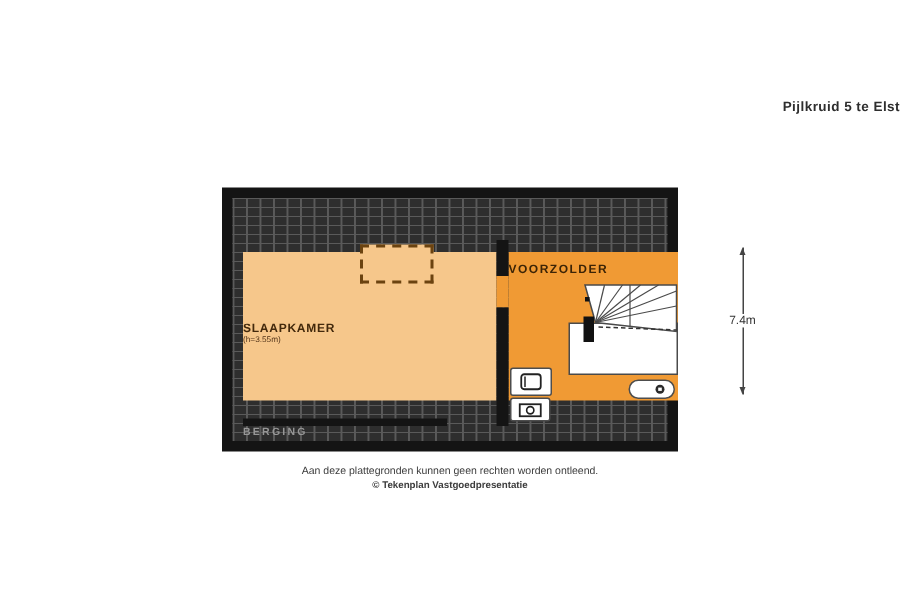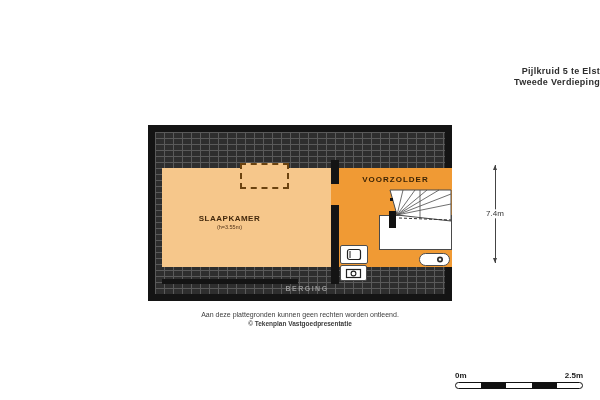--- a/index.html
+++ b/index.html
@@ -41,21 +41,21 @@
     background-color:var(--hatch-bg);
     background-image:linear-gradient(var(--hatch-line) 1px,transparent 1px),
                      linear-gradient(90deg,var(--hatch-line) 1px,transparent 1px);
     background-size:9px 6px}
   .room{position:absolute}
   #room-slaapkamer{left:7px;top:36px;width:169px;height:99px;background:var(--slaapkamer-fill)}
   #room-voorzolder{left:184px;top:36px;width:113px;height:99px;background:var(--voorzolder-fill)}
   .wall-seg{position:absolute;background:var(--wall)}
   #door-gap{position:absolute;left:176px;top:52px;width:8px;height:21px;background:var(--voorzolder-fill)}
   #dormer{position:absolute;left:85px;top:31px;width:49px;height:26px;background:var(--slaapkamer-fill);border:2px dashed var(--dashed-outline)}
-  .room-label{position:absolute;text-align:center;color:#43290c;font-weight:bold}
+  .room-label{position:absolute;text-align:left;color:#43290c;font-weight:bold}
   #lbl-slaapkamer{left:7px;top:82px;width:135px;font-size:8px;letter-spacing:.5px}
   #lbl-slaapkamer .sub{display:block;font-size:5.5px;font-weight:normal;letter-spacing:0;margin-top:1px;color:#54351a}
   #lbl-voorzolder{left:184px;top:43px;width:113px;font-size:8px;letter-spacing:1px;color:#3c2406}
   #lbl-berging{left:7px;top:153px;width:290px;font-size:7px;letter-spacing:1.5px;color:#979797}
   #stairs{position:absolute;left:220px;top:57px}
   .appliance{position:absolute;background:#fff;border:1px solid #4d4d4d;display:flex;align-items:center;justify-content:center}
   #appliance-1{left:185px;top:113px;width:28px;height:19px;border-radius:2px}
   #appliance-2{left:185px;top:133px;width:27px;height:16px;border-radius:2px}
   #vent-unit{left:264px;top:121px;width:31px;height:13px;border-radius:7px}
 
@@ -72,21 +72,20 @@
   #scalebar .bar{margin-top:2px;height:7px;border:1px solid #111;border-radius:4px;overflow:hidden;display:flex;background:#fff}
   #scalebar .seg{flex:1}
   #scalebar .seg:nth-child(2),#scalebar .seg:nth-child(4){background:#111}
 </style>
 </head>
 <body>
 
 <div id="page">
 
   <div class="title" id="title1">Pijlkruid 5 te Elst</div>
-  <div class="title" id="title2">Tweede Verdieping</div>
 
 
   <div class="dim dim-v" style="left:489px;top:165px;height:98px">
     <div class="line"></div>
     <span class="lbl">7.4m</span>
   </div>
 
   <div id="plan">
     <div class="inner">
 
@@ -143,27 +142,14 @@
       </div>
       <div class="room-label" id="lbl-voorzolder">VOORZOLDER</div>
       <div class="room-label" id="lbl-berging">BERGING</div>
 
     </div>
   </div>
 
   <div class="footer" id="disclaimer">Aan deze plattegronden kunnen geen rechten worden ontleend.</div>
   <div class="footer" id="credit">© Tekenplan Vastgoedpresentatie</div>
 
-  <div id="scalebar">
-    <div class="labels">
-      <span class="s">0m</span>
-      <span class="e">2.5m</span>
-    </div>
-    <div class="bar">
-      <div class="seg"></div>
-      <div class="seg"></div>
-      <div class="seg"></div>
-      <div class="seg"></div>
-      <div class="seg"></div>
-    </div>
-  </div>
 
 </div>
 
 </body></html>

